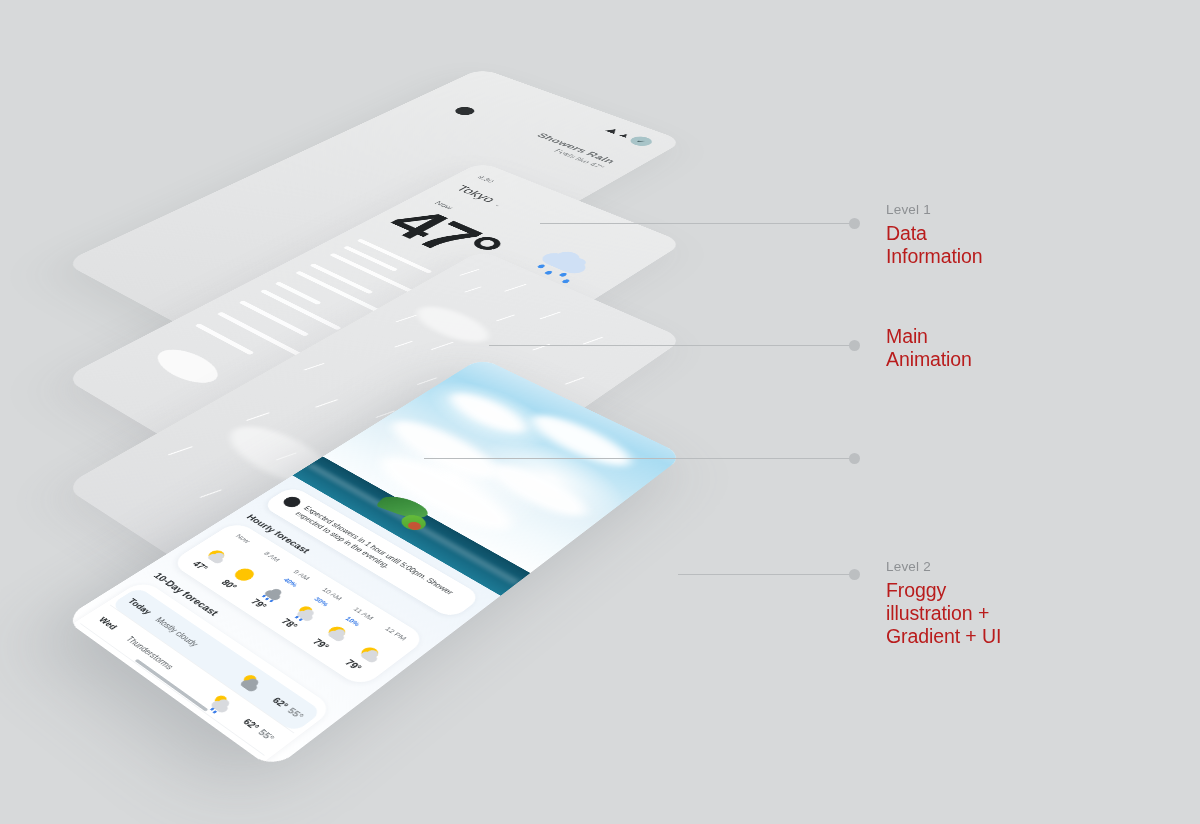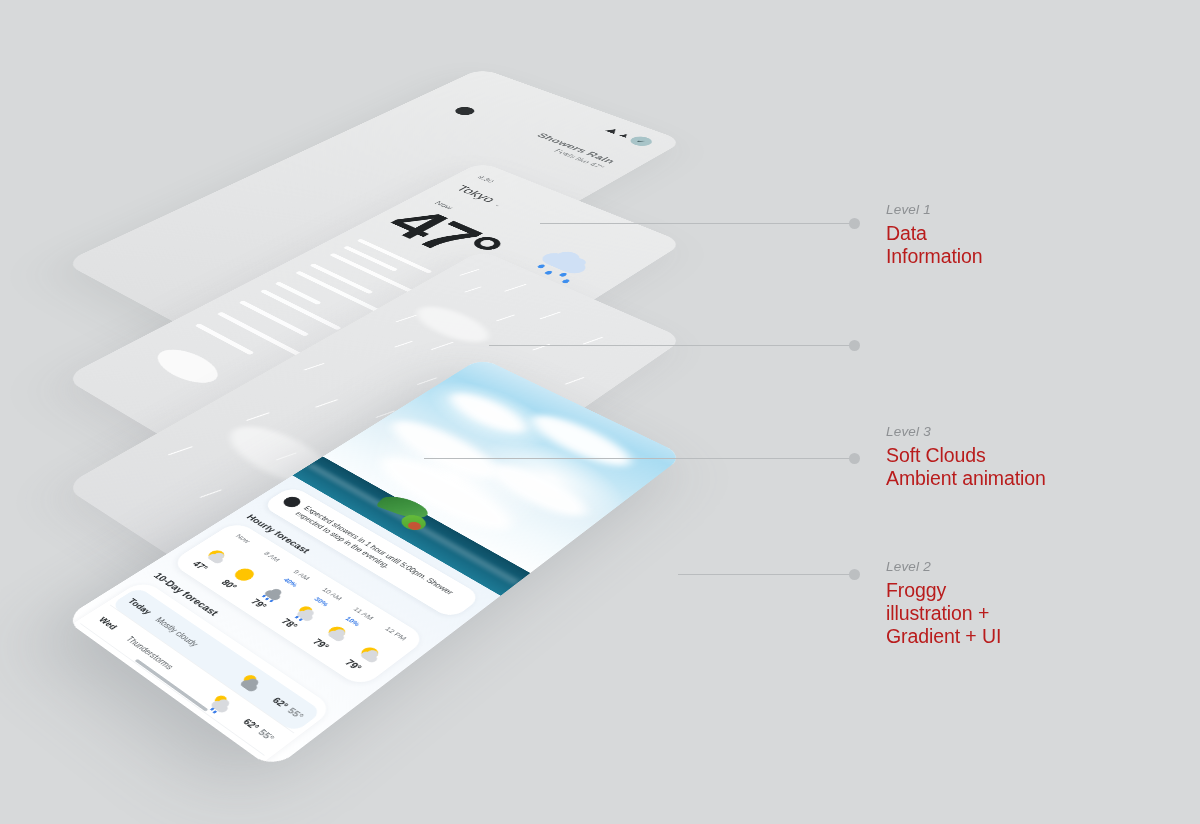--- a/index.html
+++ b/index.html
@@ -23,21 +23,20 @@
     top: 0;
     width: 300px;
     height: 824px;
   }
   .annot {
     position: absolute;
     width: 290px;
   }
   .annot-level {
     font-size: 13.5px;
-    font-style: italic;
     color: #8d9093;
     letter-spacing: 0.2px;
     margin: 0 0 4px 0;
     line-height: 1.2;
   }
   .annot-title {
     font-size: 19.5px;
     color: #b91c1c;
     line-height: 1.17;
     margin: 0;
@@ -752,25 +751,22 @@
 <div class="connector c4"></div>
 <div class="conn-dot d4"></div>
 
 <div class="annotations">
   <div class="annot annot-1">
     <p class="annot-level">Level 1</p>
     <p class="annot-title">Data
 Information</p>
   </div>
   <div class="annot annot-2">
-  </div>
-  <div class="annot annot-3">
-    <p class="annot-level">Level 3</p>
-    <p class="annot-title">Soft Clouds
-Ambient animation</p>
+    <p class="annot-title">Main
+Animation</p>
   </div>
   <div class="annot annot-4">
     <p class="annot-level">Level 2</p>
     <p class="annot-title">Froggy
 illustration +
 Gradient + UI</p>
   </div>
 </div>
 
 </body></html>

